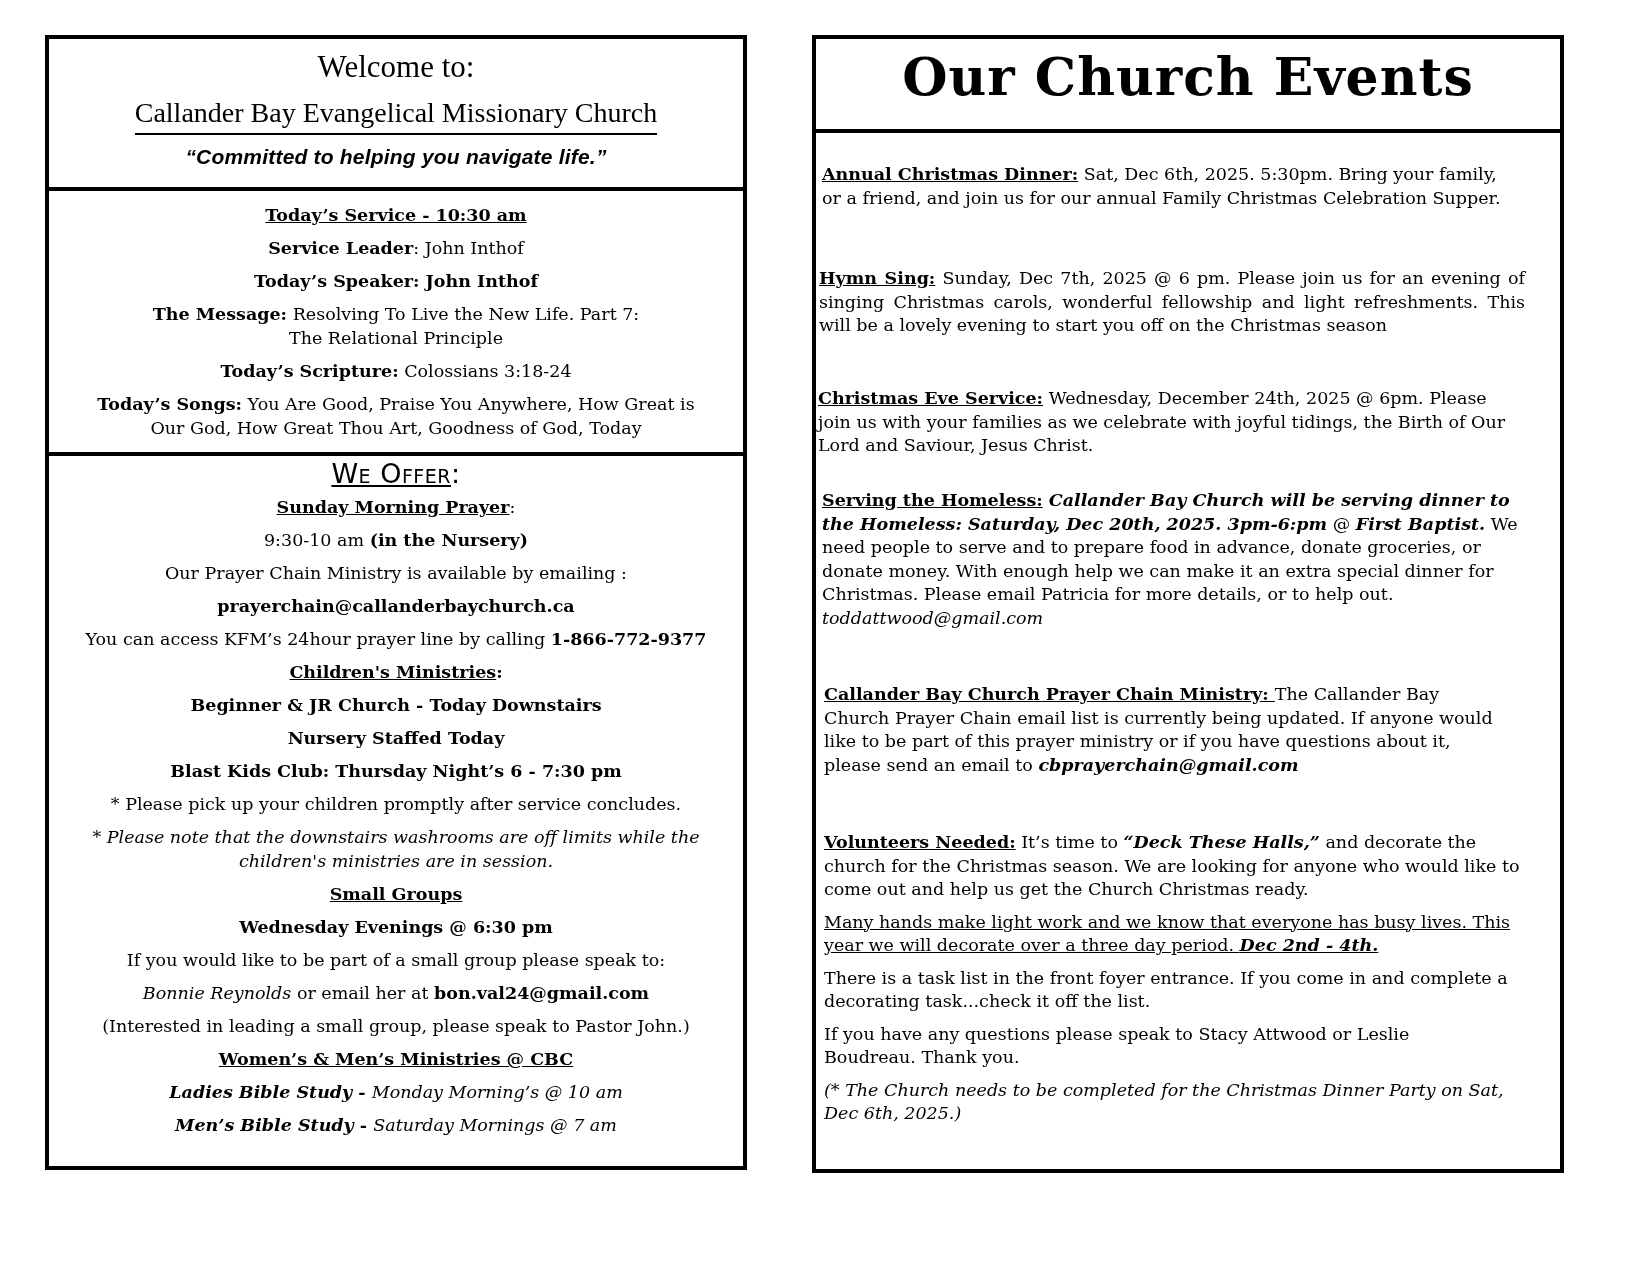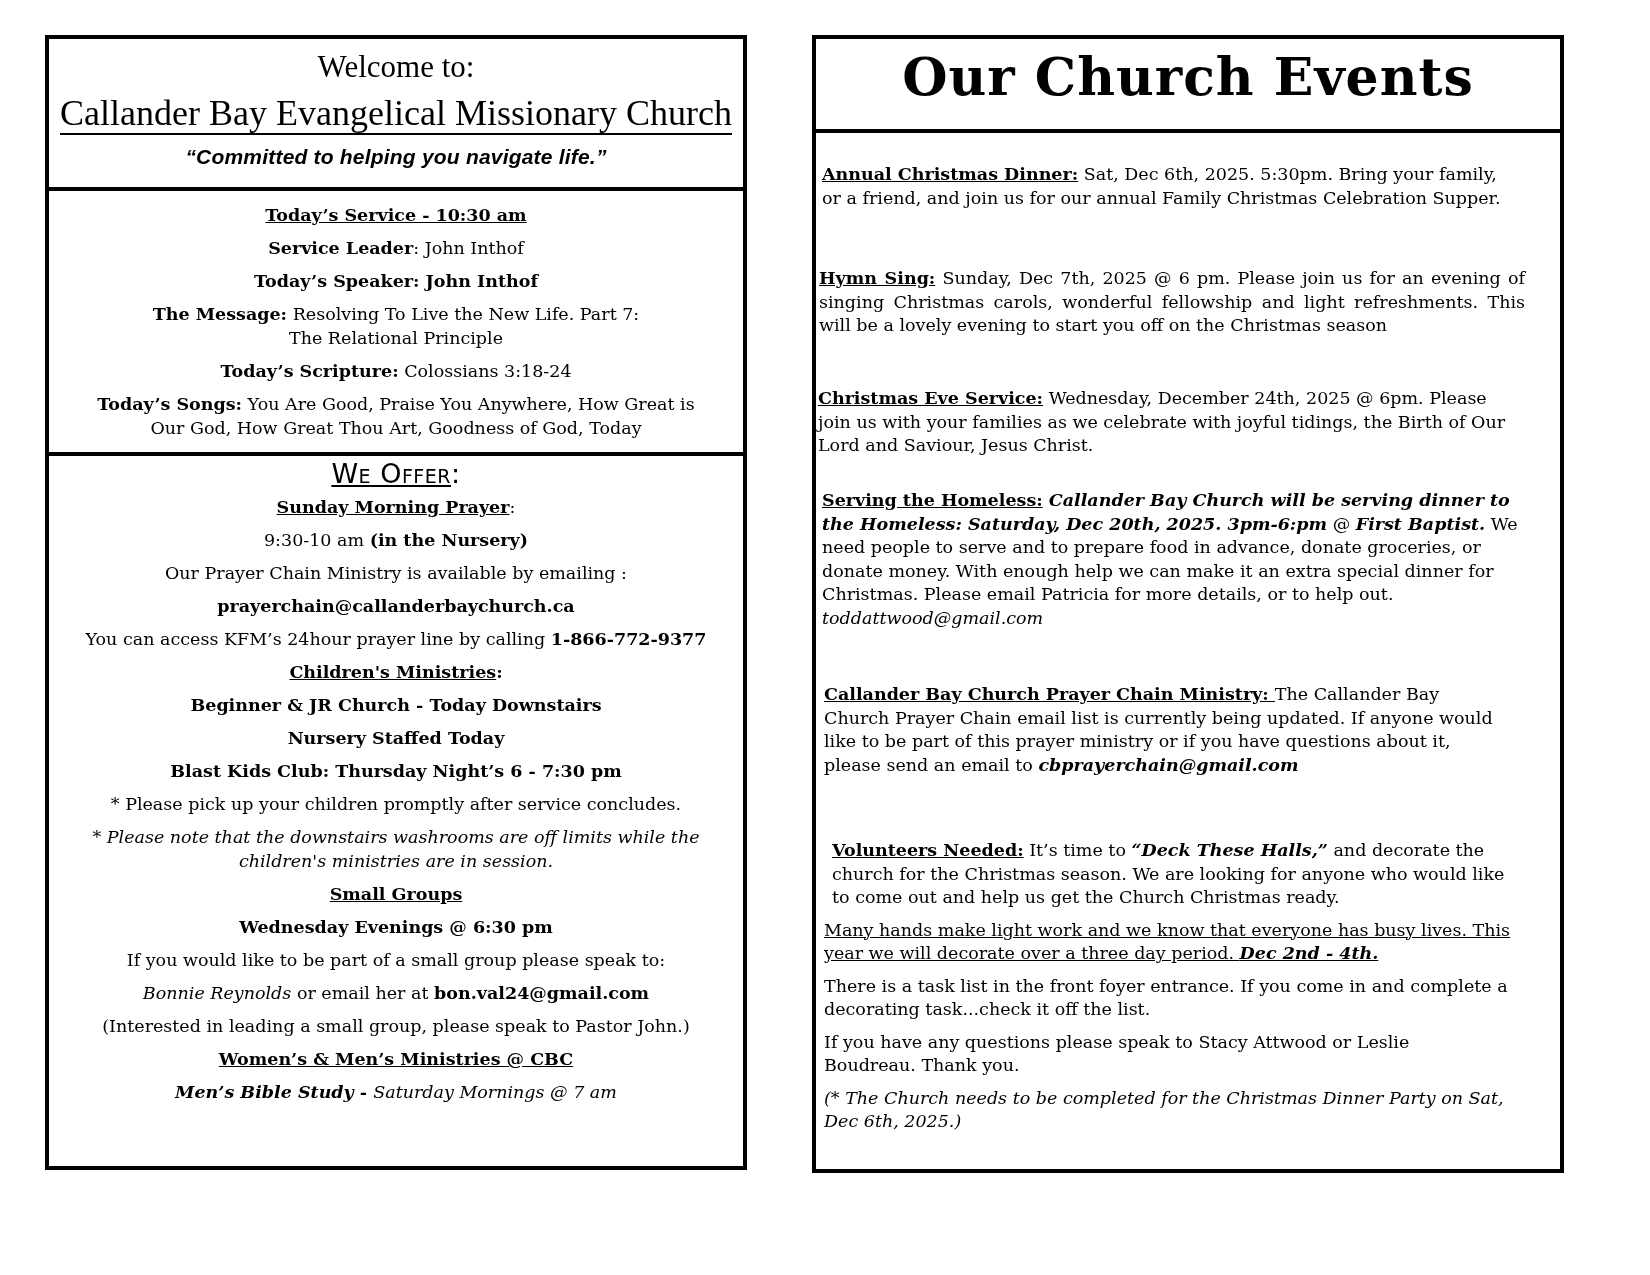--- a/index.html
+++ b/index.html
@@ -7,21 +7,21 @@
 
   
   .left {
     position: absolute; left: 45px; top: 35px; width: 702px; height: 1135px;
     border: 4px solid #000; box-sizing: border-box;
   }
   .welcome {
     height: 152px; border-bottom: 4px solid #000; text-align: center; box-sizing: border-box;
   }
   .welcome-to { font-family: "Liberation Serif", serif; font-size: 31px; padding-top: 10px; line-height: 36px; }
-  .church-name { font-family: "Liberation Serif", serif; font-size: 36px; line-height: 44px; margin-top: 8px; display: inline-block; border-bottom: 2px solid #000; line-height: 40px; }
+  .church-name { font-family: "Liberation Serif", serif; font-size: 28px; line-height: 44px; margin-top: 8px; display: inline-block; border-bottom: 2px solid #000; line-height: 40px; }
   .motto { font-family: "Liberation Sans", sans-serif; font-style: italic; font-weight: bold; font-size: 21px; margin-top: 10px; letter-spacing: 0.2px; }
 
   .service {
     height: 265px; border-bottom: 4px solid #000; text-align: center; box-sizing: border-box;
     font-family: "DejaVu Serif", serif; font-size: 17.5px;
   }
   .service p { margin: 0; line-height: 24px; }
   .service .s-title { padding-top: 12px; font-weight: bold; text-decoration: underline; }
   .service .row { margin-top: 9px; }
   b { font-weight: bold; }
@@ -89,20 +89,21 @@
     <p class="gap">* Please pick up your children promptly after service concludes.</p>
     <p class="gap it"><span>* Please note that the downstairs washrooms are off limits while the</span><br><span>children's ministries are in session.</span></p>
 
     <p class="gap"><b class="u">Small Groups</b></p>
     <p class="gap"><b>Wednesday Evenings @ 6:30 pm</b></p>
     <p class="gap">If you would like to be part of a small group please speak to:</p>
     <p class="gap"><span class="it">Bonnie Reynolds</span><span> or email her at </span><b>bon.val24@gmail.com</b></p>
     <p class="gap">(Interested in leading a small group, please speak to Pastor John.)</p>
 
     <p class="gap"><b class="u">Women’s &amp; Men’s Ministries @ CBC</b></p>
+    <p class="gap"><b class="it">Ladies Bible Study</b><b> - </b><span class="it">Monday Morning’s  @ 10 am</span></p>
     <p class="gap"><b class="it">Men’s Bible Study</b><b> - </b><span class="it">Saturday Mornings @  7 am</span></p>
   </div>
 </div>
 
 <div class="right">
   <div class="events-header">
     <div class="events-title">Our Church Events</div>
   </div>
 
   <div class="events-body">
@@ -110,20 +111,20 @@
 
     <p class="event" style="left:3px; top:228px; width:706px; text-align:justify;"><span class="label">Hymn Sing:</span><span> Sunday, Dec 7th, 2025 @ 6 pm. Please join us for an evening of singing Christmas carols, wonderful fellowship and light refreshments. This will be a lovely evening to start you off on the Christmas season</span></p>
 
     <p class="event" style="left:2px; top:348px; width:700px;"><span class="label">Christmas Eve Service:</span><span> Wednesday, December 24th, 2025 @ 6pm. Please join us with your families as we celebrate with joyful tidings, the Birth of Our Lord and Saviour, Jesus Christ.</span></p>
 
     <p class="event" style="left:6px; top:450px; width:700px;"><span class="label">Serving the Homeless:</span><span class="bi"> Callander Bay Church will be serving dinner to the Homeless: Saturday, Dec 20th, 2025. 3pm-6:pm</span><span> @ </span><span class="bi">First Baptist.</span><span> We need people to serve and to prepare food in advance, donate groceries, or donate money. With enough help we can make it an extra special dinner for Christmas. Please email Patricia for more details, or to help out. </span><span class="it">toddattwood@gmail.com</span></p>
 
     <p class="event" style="left:8px; top:644px; width:680px;"><span class="label">Callander Bay Church Prayer Chain Ministry: </span><span>The Callander Bay Church Prayer Chain email list is currently being updated. If anyone would like to be part of this prayer ministry or if you have questions about it, please send an email to </span><span class="bi">cbprayerchain@gmail.com</span></p>
 
     <div class="event" style="left:8px; top:792px; width:700px;">
-      <p style="margin:8px;"><span class="label">Volunteers Needed:</span><span> It’s time to </span><span class="bi">“Deck These Halls,”</span><span> and decorate the church for the Christmas season. We are looking for anyone who would like to come out and help us get the Church Christmas ready.</span></p>
+      <p style="margin:0;"><span class="label">Volunteers Needed:</span><span> It’s time to </span><span class="bi">“Deck These Halls,”</span><span> and decorate the church for the Christmas season. We are looking for anyone who would like to come out and help us get the Church Christmas ready.</span></p>
       <p style="margin:9px 0 0 0;text-decoration:underline;"><span>Many hands make light work and we know that everyone has busy lives. This year we will decorate over a three day period. </span><span class="bi">Dec 2nd - 4th.</span></p>
       <p style="margin:9px 0 0 0;">There is a task list in the front foyer entrance. If you come in and complete a decorating task...check it off the list.</p>
       <p style="margin:9px 0 0 0; width:590px;">If you have any questions please speak to Stacy Attwood or Leslie Boudreau. Thank you.</p>
       <p class="it" style="margin:9px 0 0 0;">(* The Church needs to be completed for the Christmas Dinner Party on Sat, Dec 6th, 2025.)</p>
     </div>
   </div>
 </div>
 
 </body></html>

